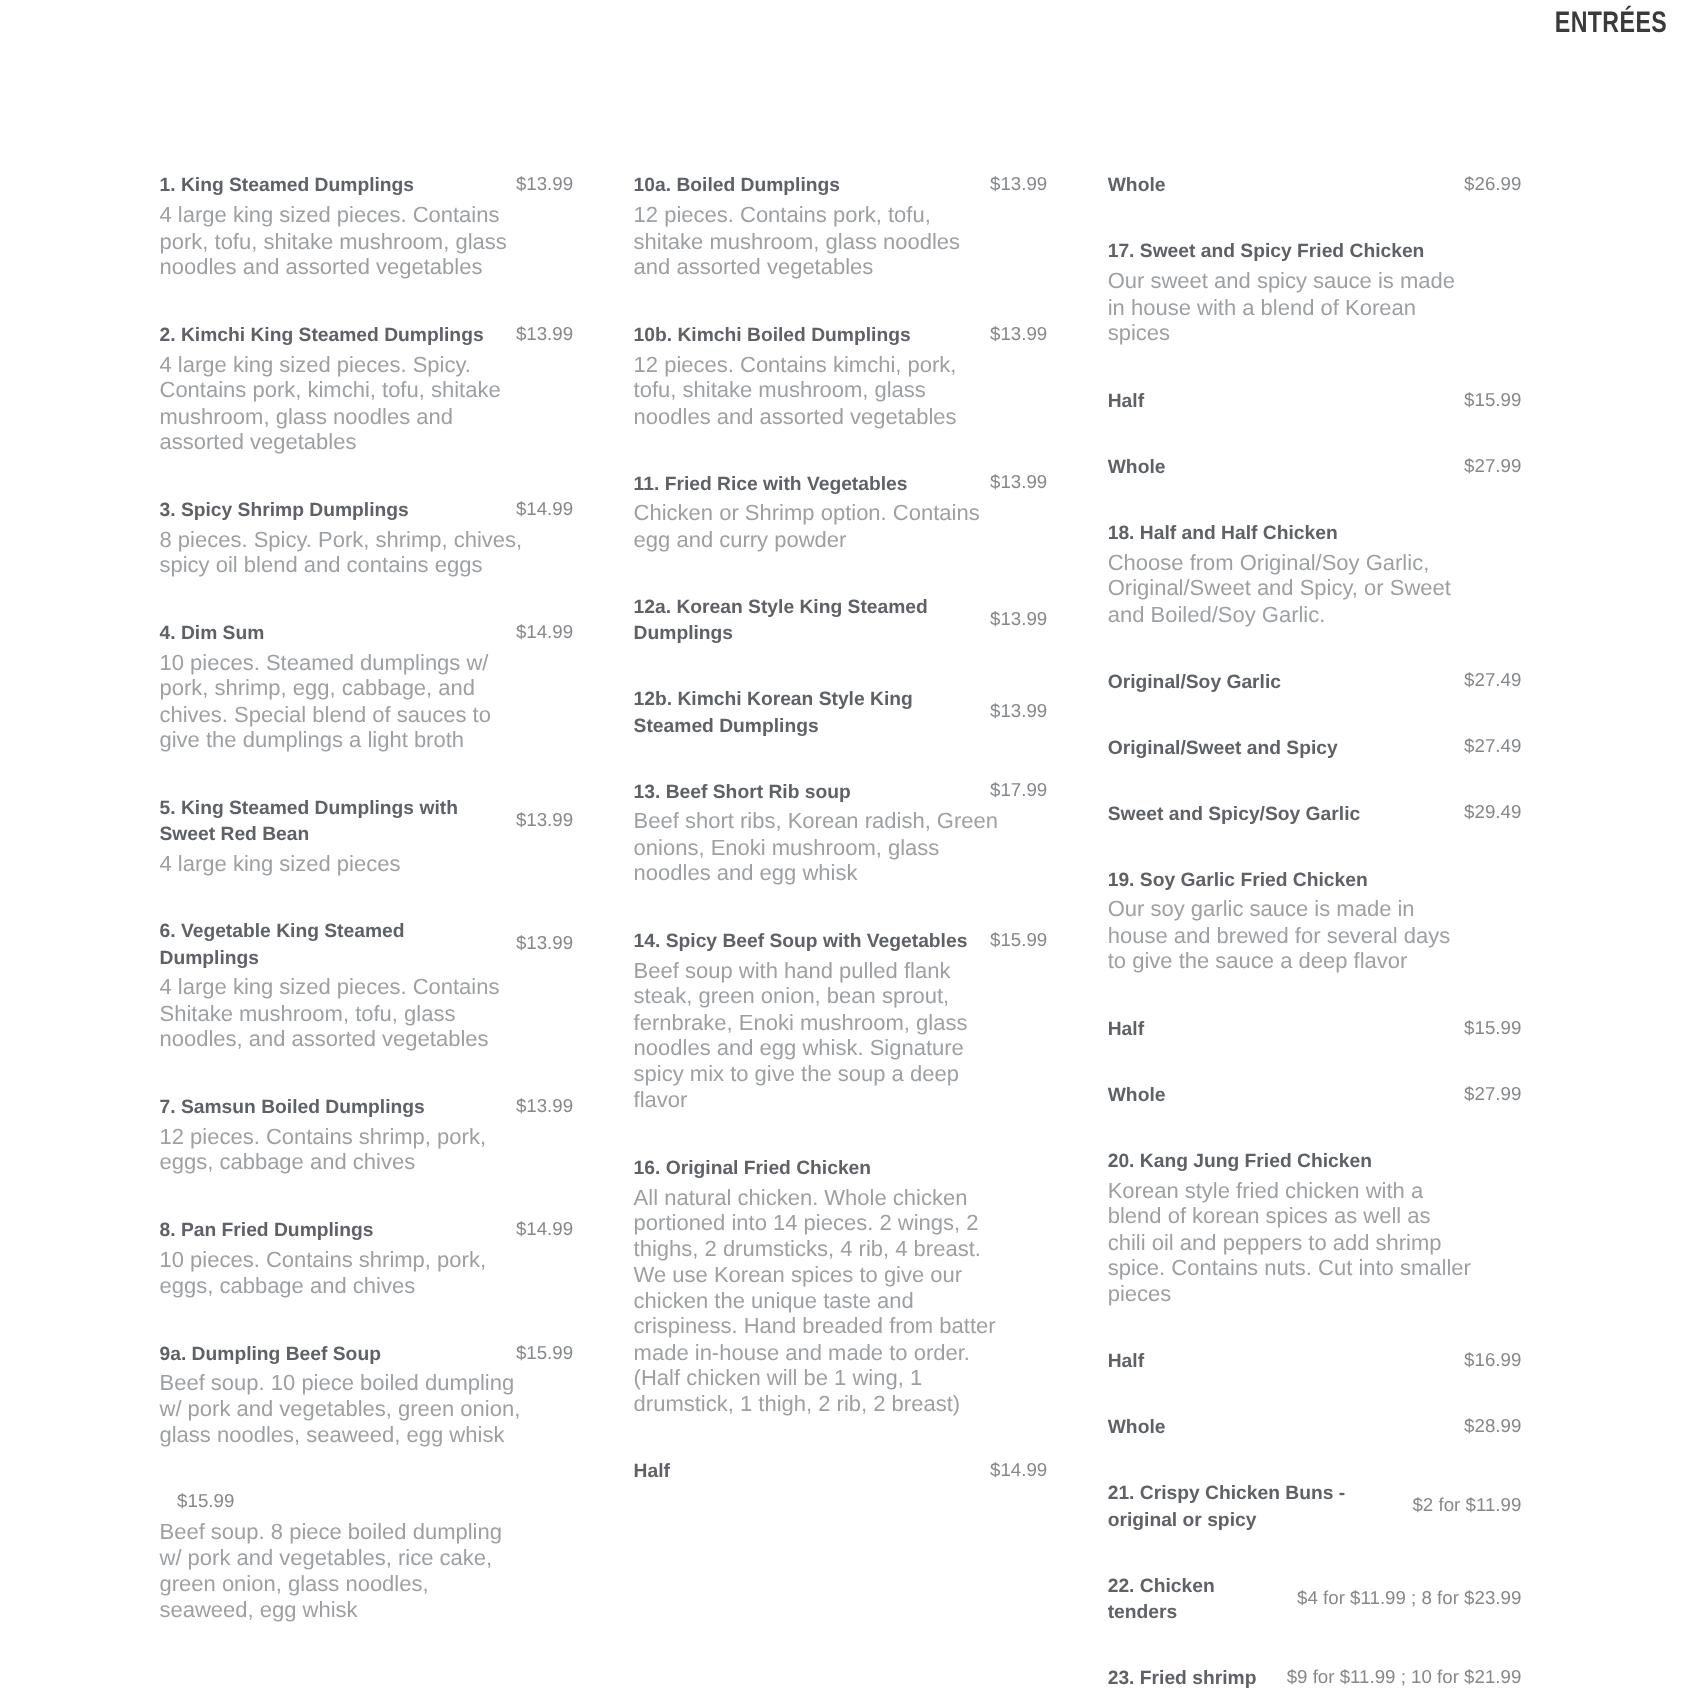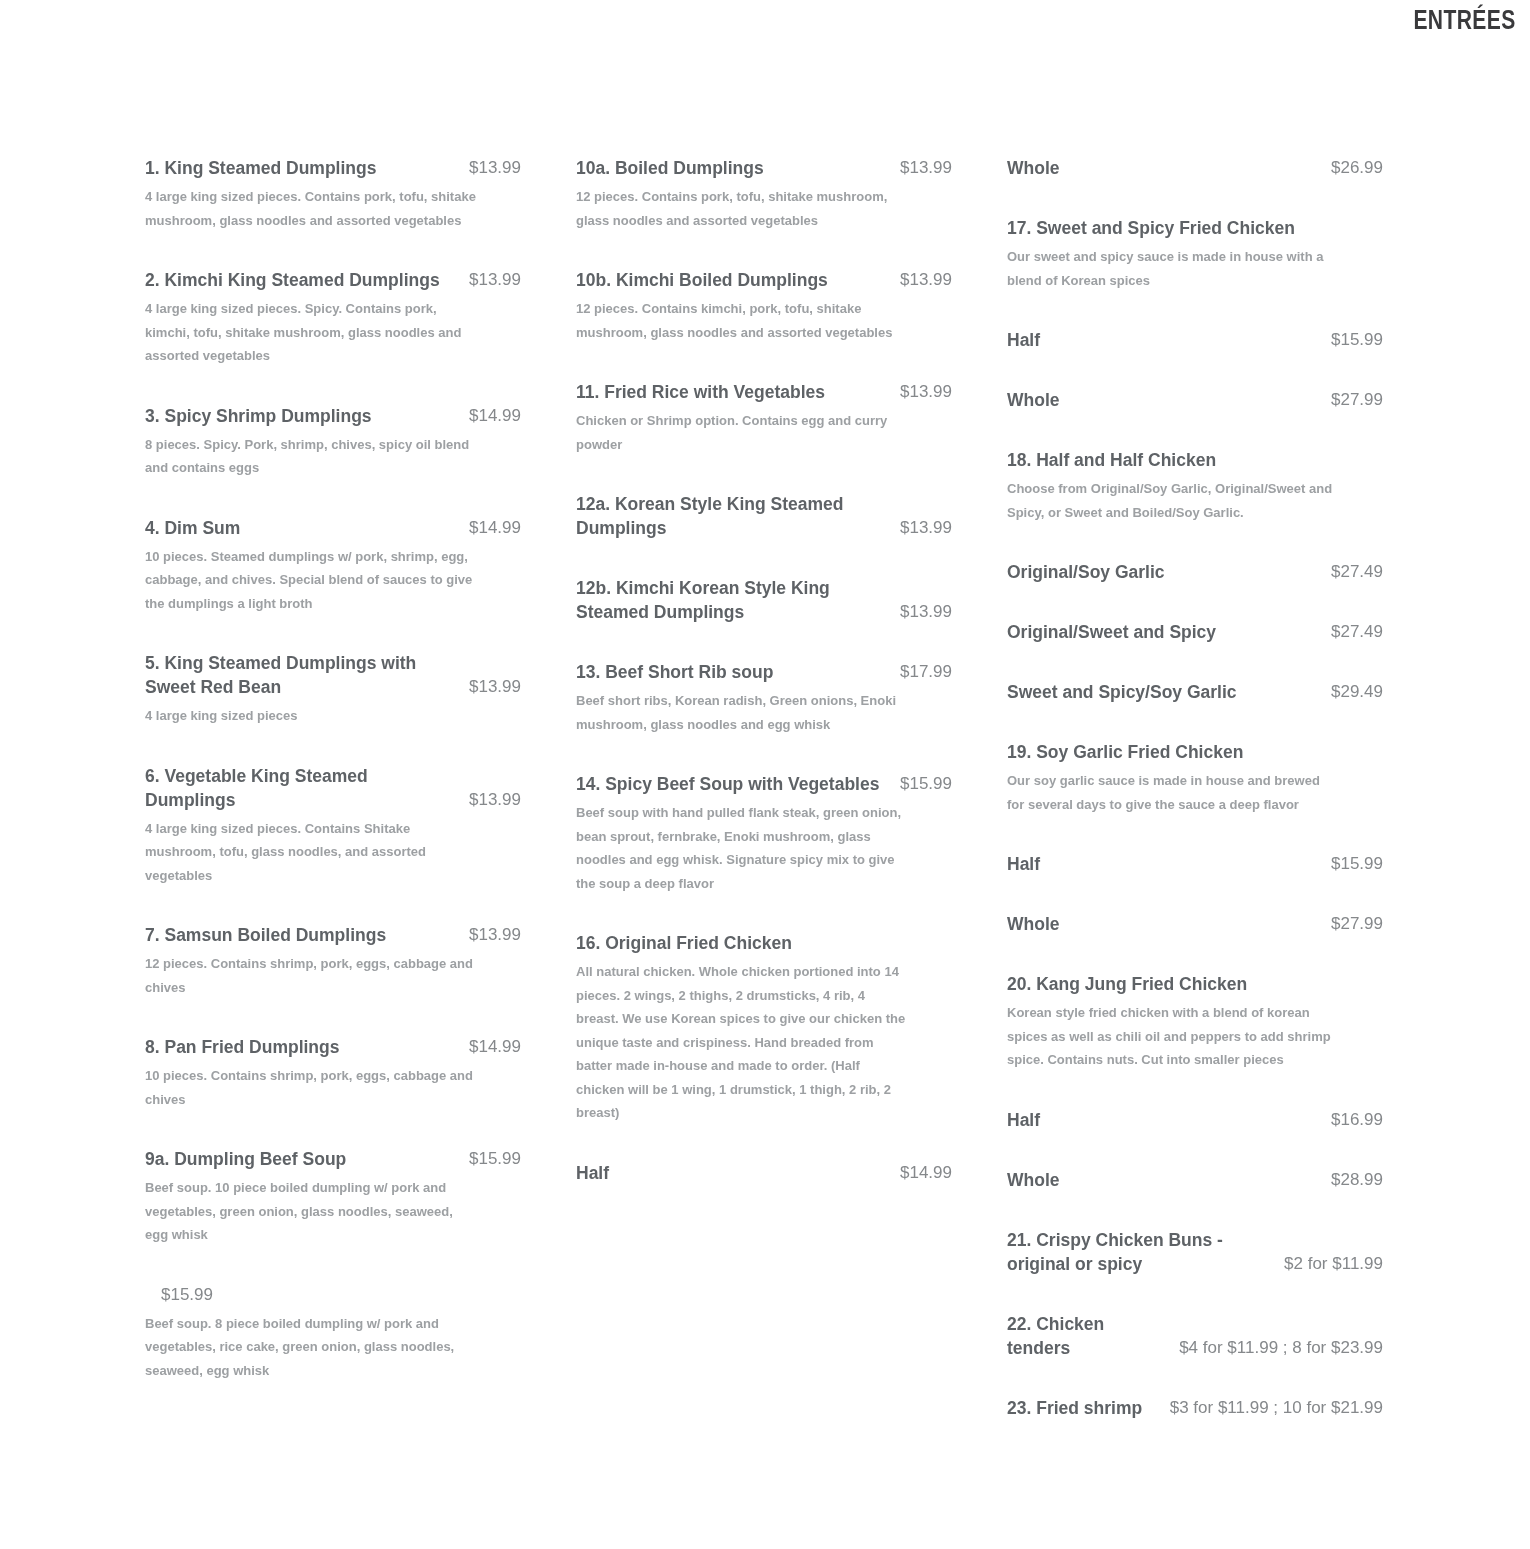--- a/index.html
+++ b/index.html
@@ -9,25 +9,25 @@
     -webkit-font-smoothing:antialiased;
   }
   .page-title {
     margin:0; padding-top:6px; text-align:right;
     color:#3a3a3c; font-size:27px; font-weight:bold; line-height:28px;
   }
   .page-title .squeeze { display:inline-block; transform:scaleX(0.78); transform-origin:center; letter-spacing:0.5px; }
   .menu { display:flex; gap:55px; padding-left:145px; margin-top:122px; }
   .col { width:376px; flex:none; }
   .item { margin-bottom:36px; }
-  .row { display:flex; justify-content:space-between; align-items:flex-end; }
+  .row { display:flex; justify-content:space-between; align-items:center; }
   .t { margin:0; font-size:17.5px; line-height:24px; font-weight:bold; color:#5e6266; }
   .p { font-size:17px; line-height:24px; color:#85888b; white-space:nowrap; margin-left:16px; font-weight:normal; }
   .p:empty { display:none; }
-  .d { margin:5px 0 0 0; font-size:13px; line-height:23.5px; color:#9da0a3; max-width:332px;font-weight:bold; }
+  .d { margin:5px 0 0 0; font-size:20px; line-height:23.5px; color:#9da0a3; max-width:332px; }
   .d:empty { display:none; }
 </style>
 </head>
 <body>
 
 <h1 class="page-title"><span class="squeeze">ENTRÉES</span></h1>
 
 <div class="menu">
 
   <div class="col">
@@ -257,18 +257,18 @@
       </div>
     <div class="item">
         <div class="row">
           <h3 class="t">22. Chicken tenders</h3>
           <span class="p">$4 for $11.99 ; 8 for $23.99</span>
         </div>
       </div>
     <div class="item">
         <div class="row">
           <h3 class="t">23. Fried shrimp</h3>
-          <span class="p">$3 for $11.99 ; 10 for $21.99</span>
+          <span class="p">$9 for $11.99 ; 10 for $21.99</span>
         </div>
       </div>
   </div>
 
 </div>
 
 </body></html>

